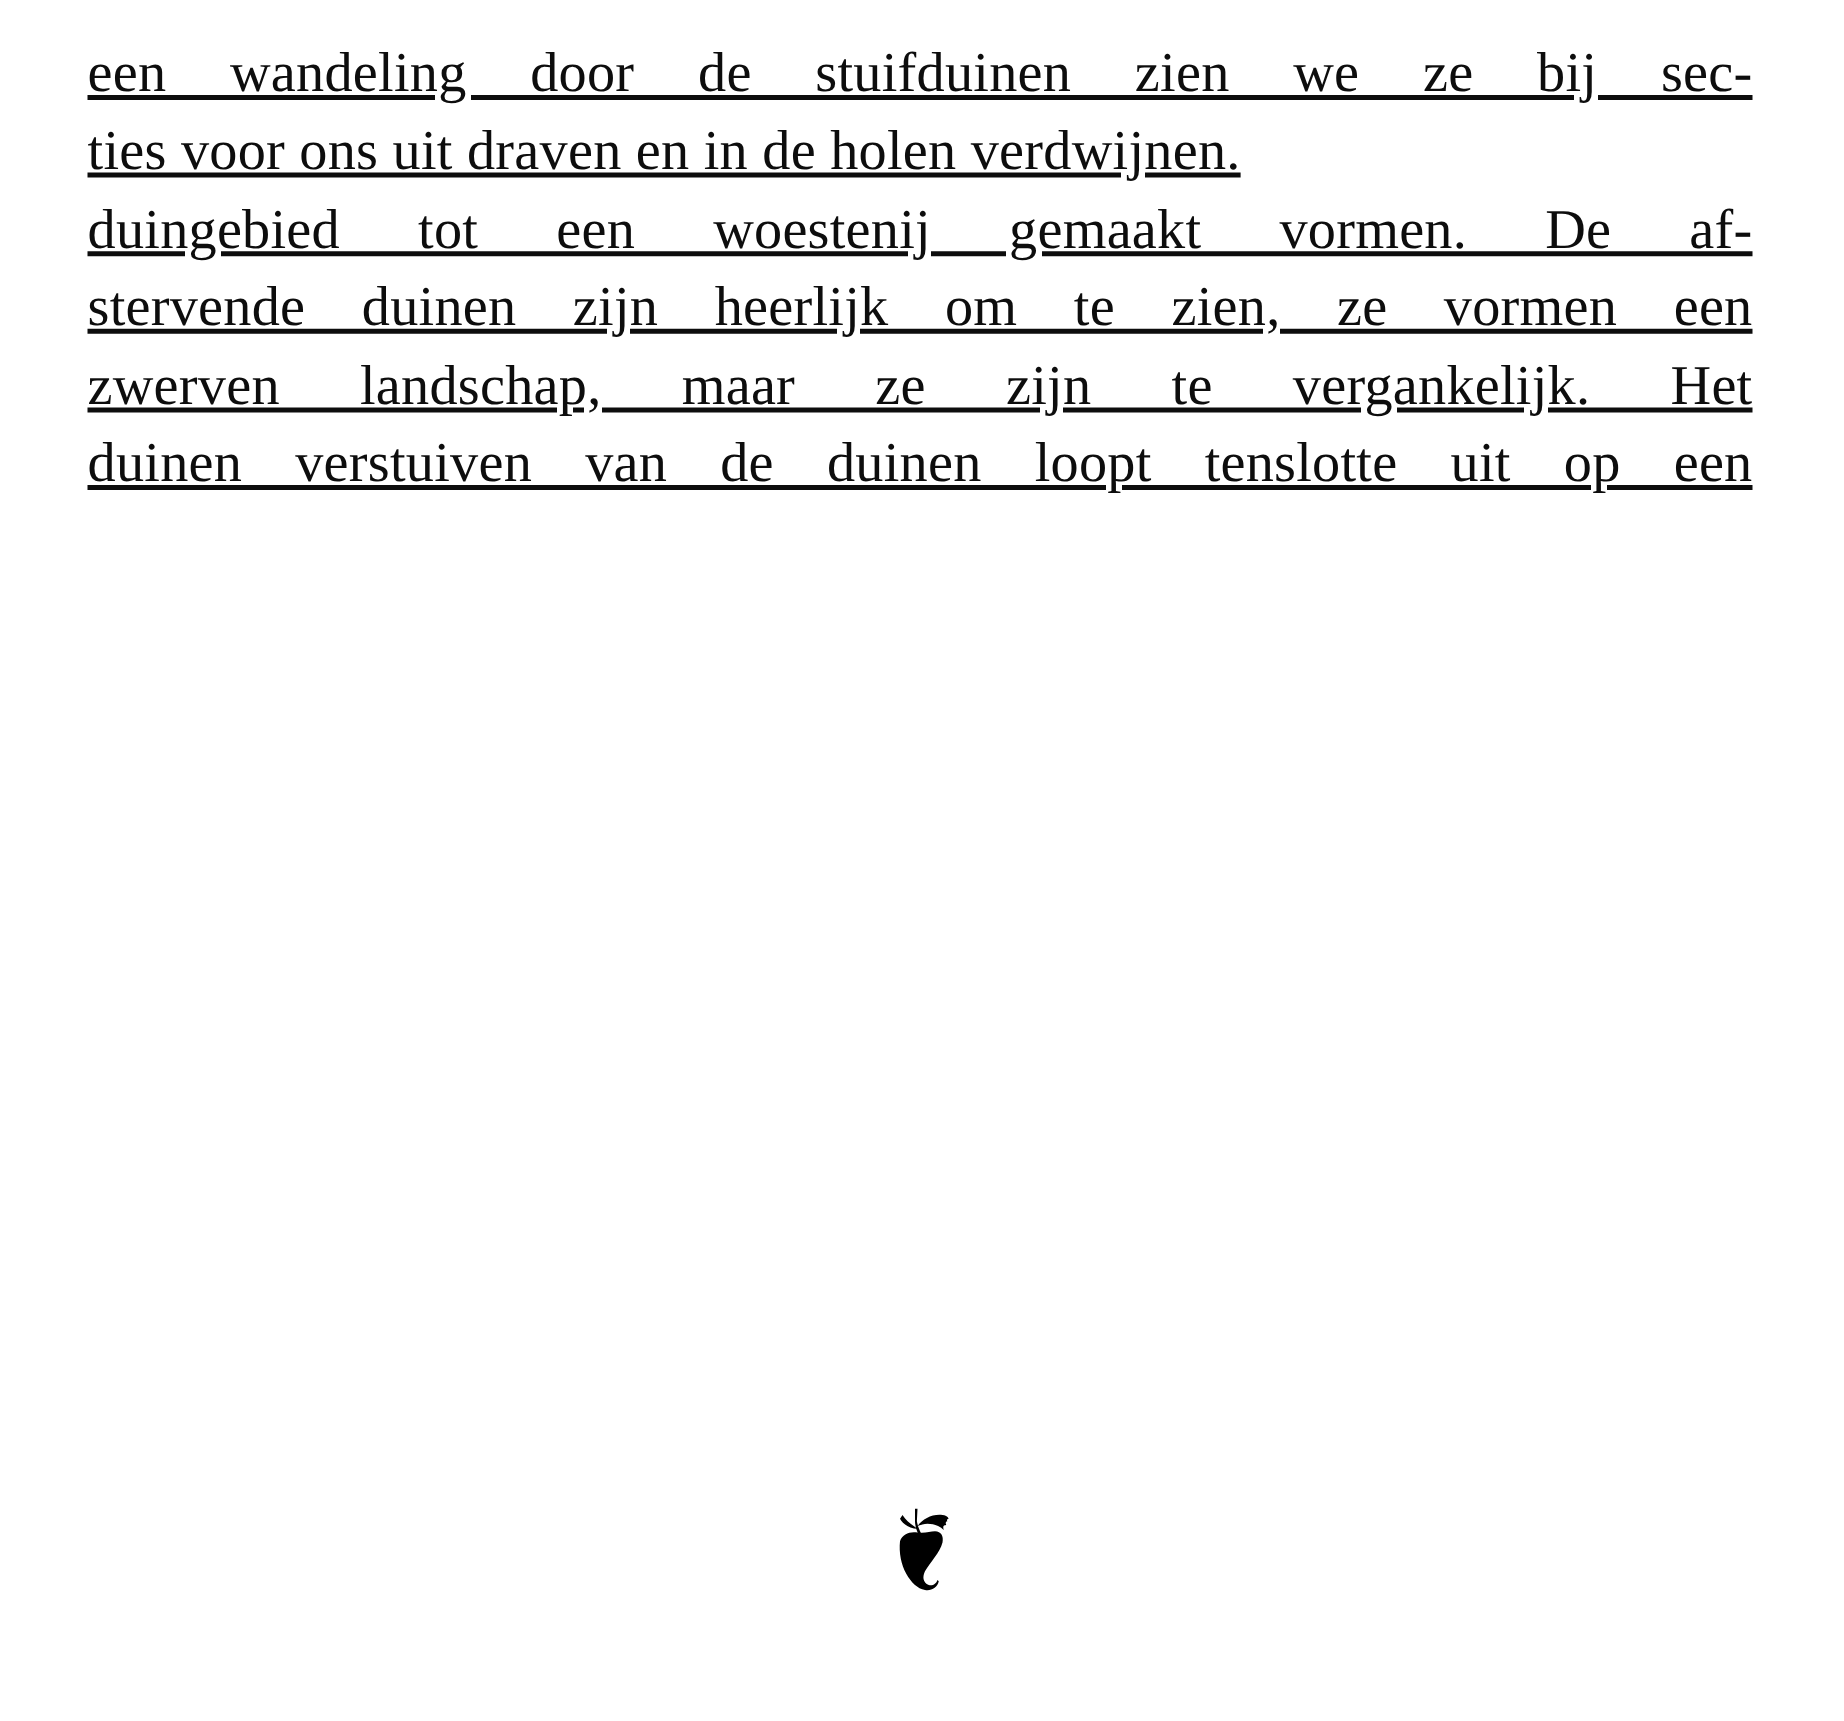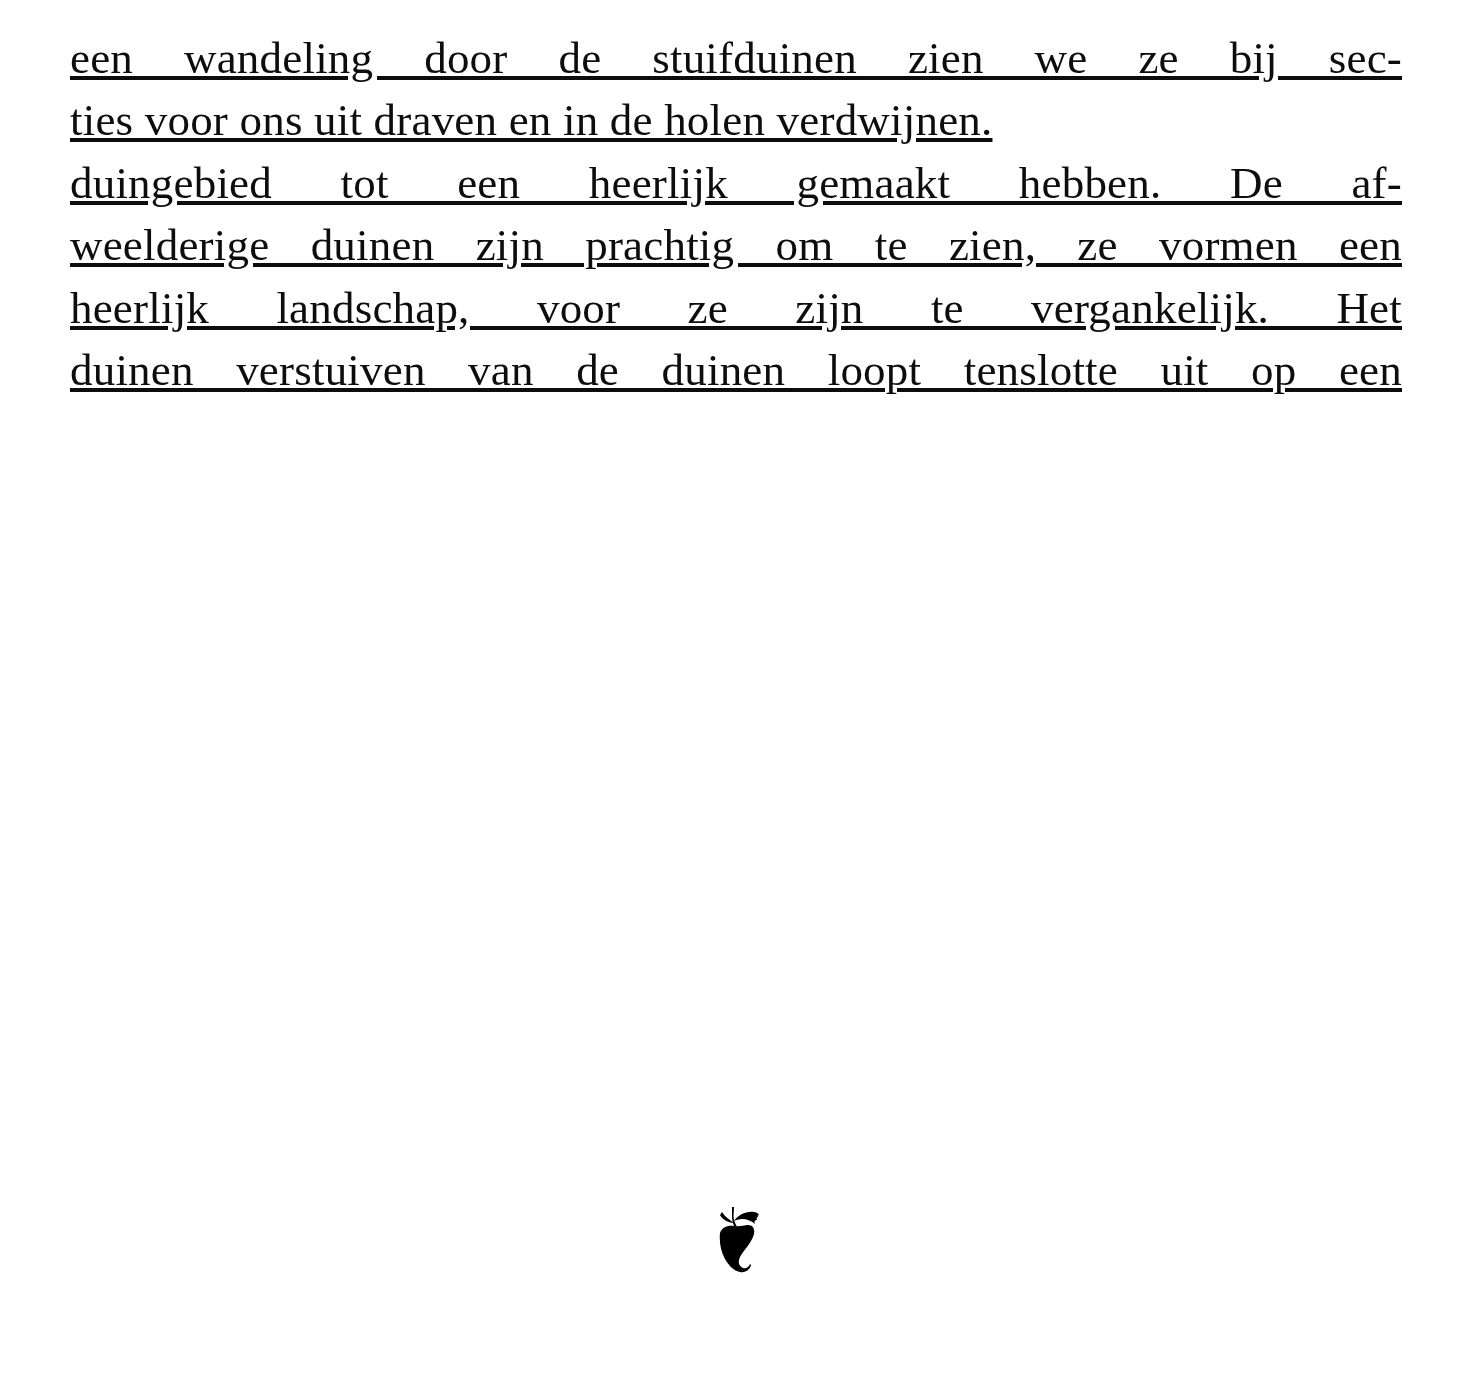--- a/index.html
+++ b/index.html
@@ -55,23 +55,23 @@
 </style>
 </head>
 <body>
 
 <div class="page-text">
   <div class="paragraph">
     <span class="line">een wandeling door de stuifduinen zien we ze bij sec-</span>
     <span class="line last">ties voor ons uit draven en in de holen verdwijnen.</span>
   </div>
   <div class="paragraph">
-    <span class="line">duingebied tot een heerlijk gemaakt hebben. De af-</span>
-    <span class="line">weelderige duinen zijn prachtig om te zien, ze vormen een</span>
-    <span class="line">heerlijk landschap, voor ze zijn te vergankelijk. Het</span>
+    <span class="line">duingebied tot een woestenij gemaakt vormen. De af-</span>
+    <span class="line">stervende duinen zijn heerlijk om te zien, ze vormen een</span>
+    <span class="line">zwerven landschap, maar ze zijn te vergankelijk. Het</span>
     <span class="line">duinen verstuiven van de duinen loopt tenslotte uit op een</span>
   </div>
 </div>
 
 <div class="ornament">
   <svg viewBox="0 0 50 72" xmlns="http://www.w3.org/2000/svg">
 
     <path d="M6 12 C8 16, 14 20, 20 20 C16 17, 11 14, 8 9 Z" fill="#000"></path>
 
     <path d="M18 4 L20 4 L19.5 14 C20 17, 21 20, 23 24 L21 25 C19 21, 18 17, 18 14 Z" fill="#000"></path>

